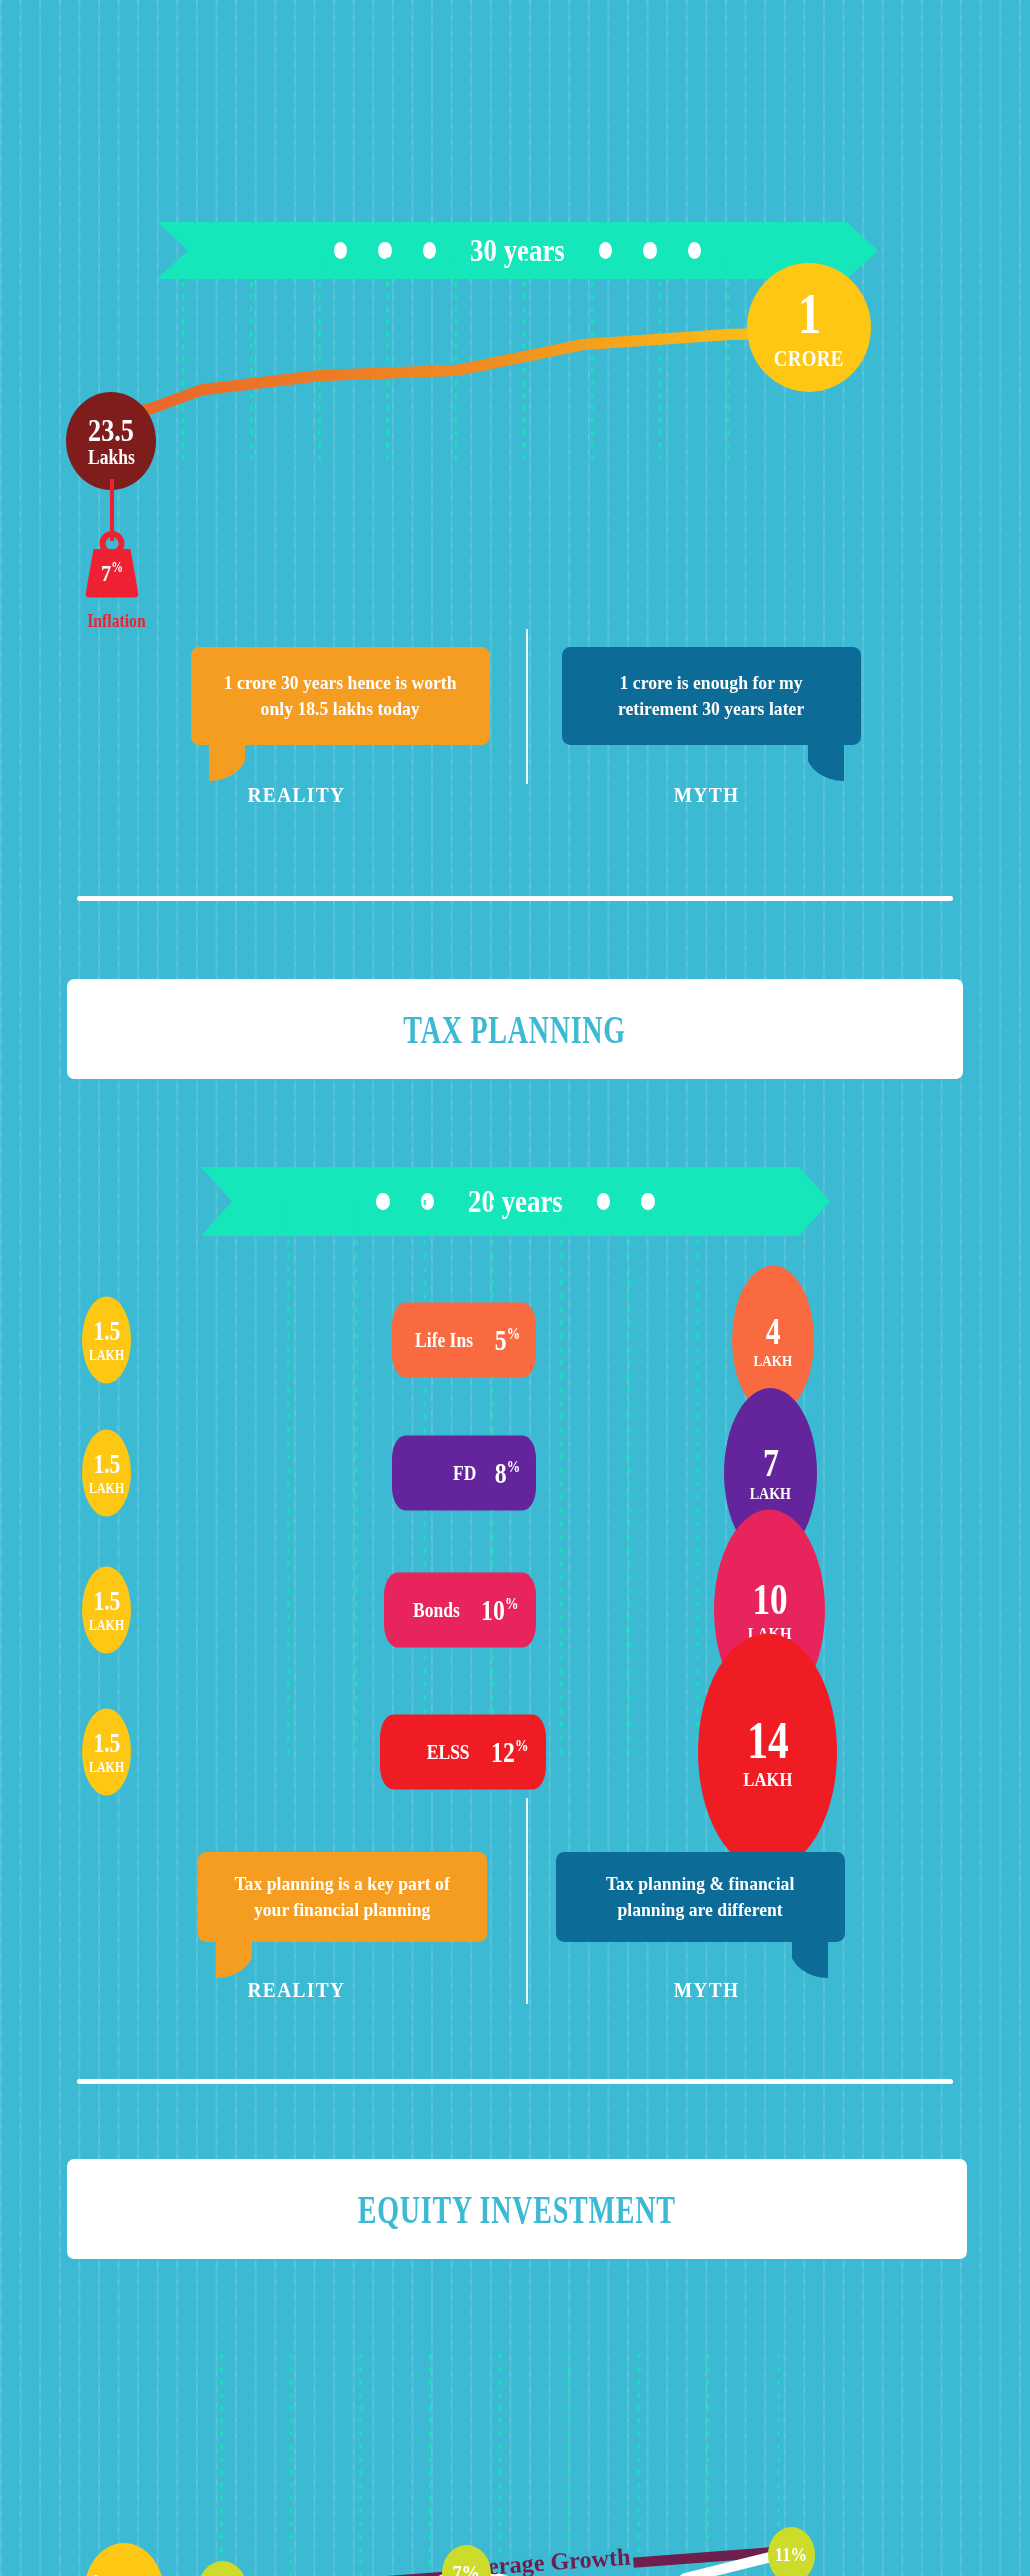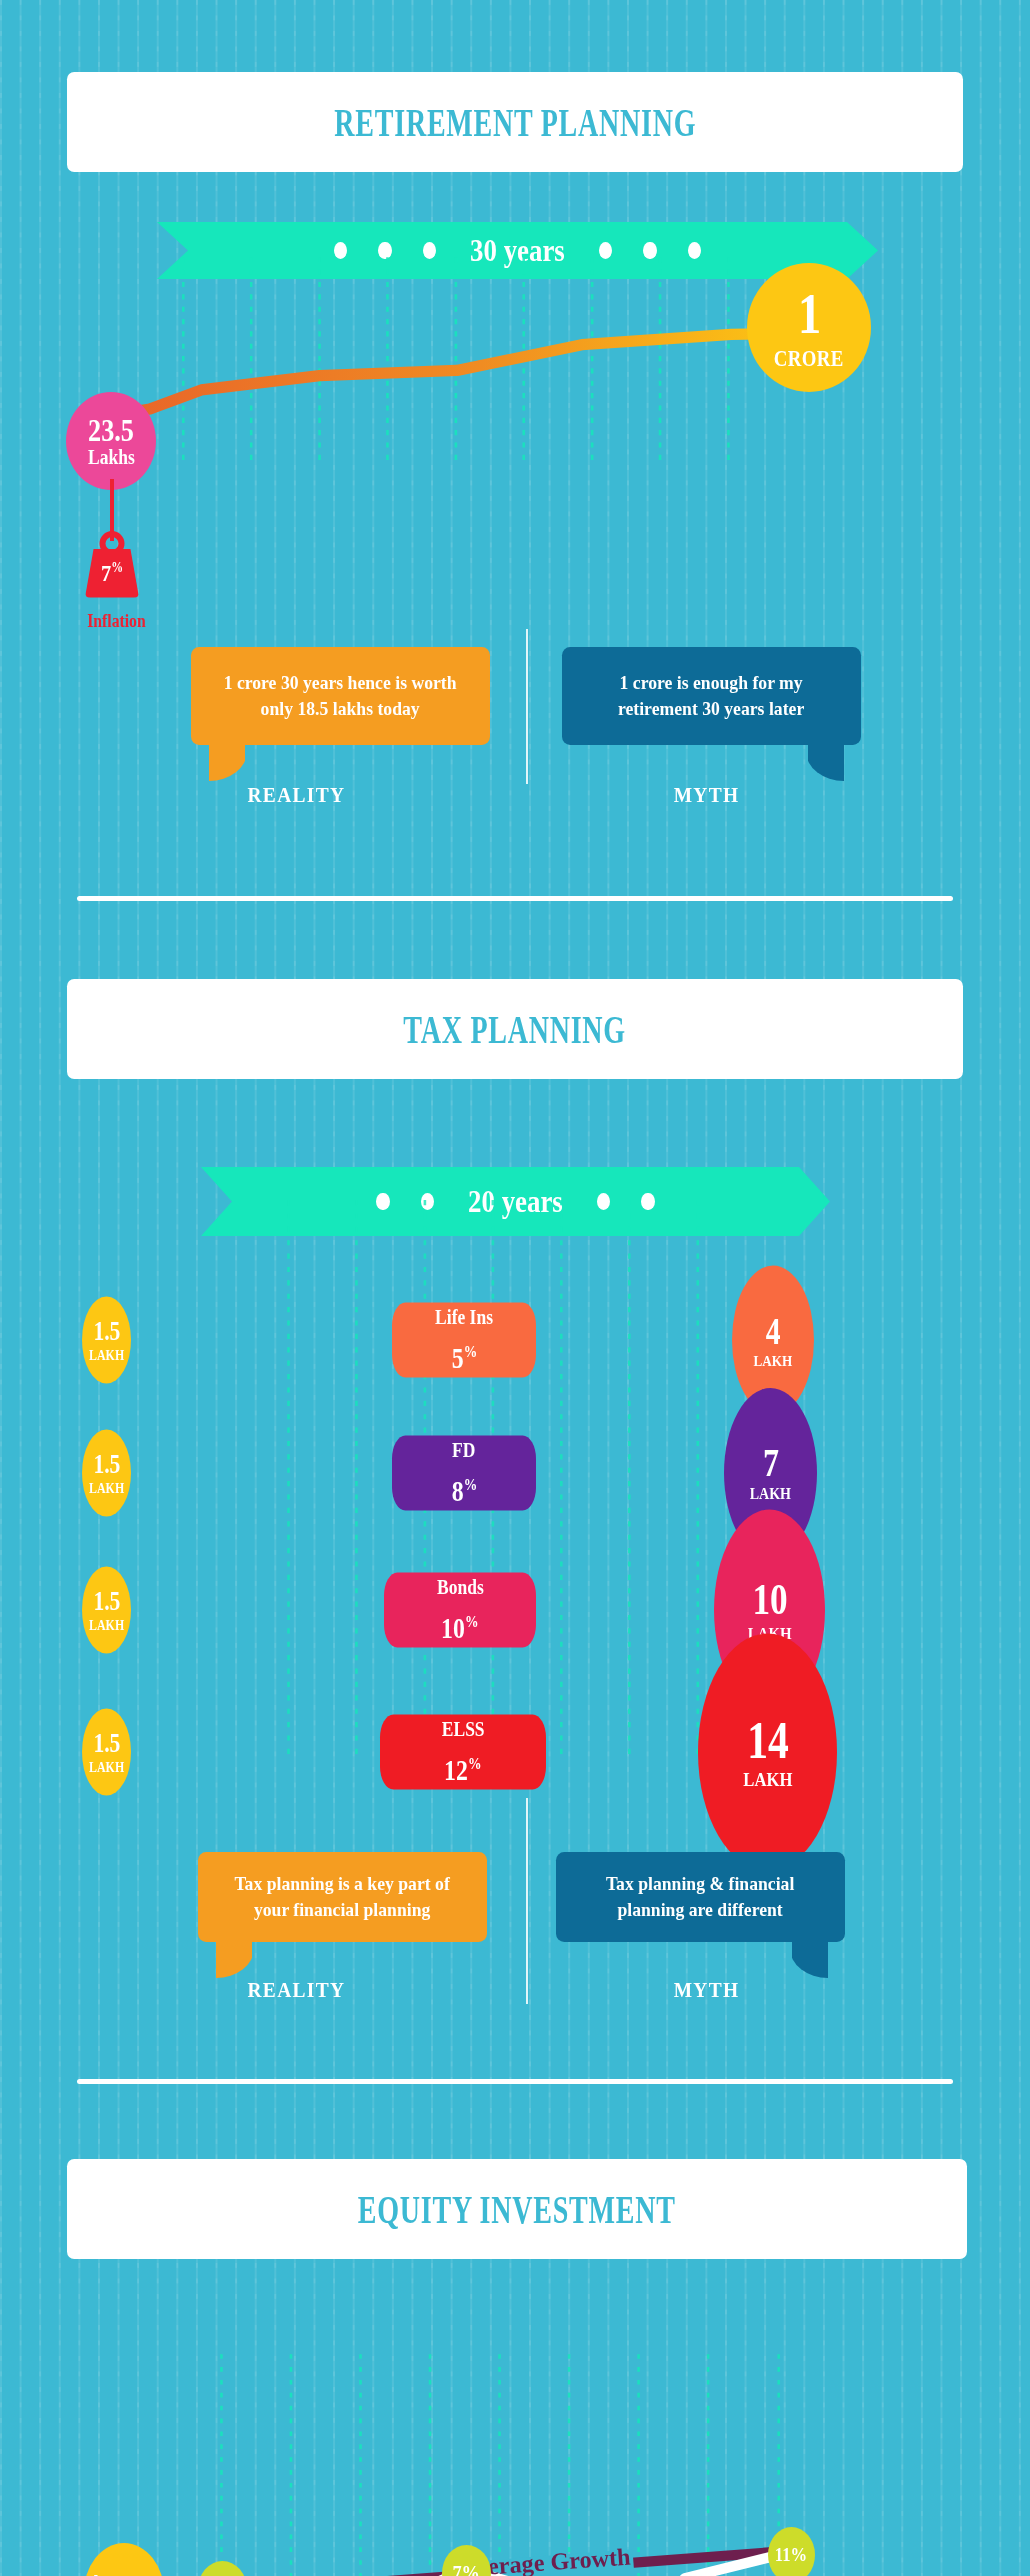--- a/index.html
+++ b/index.html
@@ -116,22 +116,22 @@
   .tax-left{
     position:absolute;top:50%;transform:translateY(-50%);
     width:49px;height:87px;border-radius:50%;background:#fdc713;
     display:flex;flex-direction:column;align-items:center;justify-content:center;color:#fff;line-height:1;
   }
   .tax-left .v{font-weight:bold;font-size:27px;transform:scaleX(.8);}
   .tax-left .u{font-weight:bold;font-size:14px;margin-top:3.1px;transform:scaleX(.85);}
   .tax-pill{
     position:absolute;top:50%;transform:translateY(-50%);
     height:75px;border-radius:13.4px/23px;
-    display:flex;align-items:center;justify-content:center;gap:13.4px;color:#fff;
-    padding:0 13.4px;box-sizing:border-box;flex-direction:column;
+    display:flex;align-items:center;justify-content:flex-end;gap:13.4px;color:#fff;
+    padding:0 13.4px;box-sizing:border-box;
   }
   .tax-pill .nm{font-weight:bold;font-size:20.6px;transform:scaleX(.85);}
   .tax-pill .pc{font-weight:bold;font-size:29px;transform:scaleX(.82);}
   .tax-pill .pc sup{font-size:16.5px;}
   .tax-right{
     position:absolute;top:50%;transform:translateY(-50%);
     border-radius:50%;
     display:flex;flex-direction:column;align-items:center;justify-content:center;color:#fff;line-height:1;
   }
   .tax-right .v{font-weight:bold;transform:scaleX(.8);}
@@ -145,23 +145,20 @@
   }
 </style>
 </head>
 <body>
 
 <div id="bg-pattern"></div>
 <div id="bg-pattern2"></div>
 
 <div class="wrap">
 
-  <div class="title-card" style="left:67px;top:72px;width:896px;height:100px;">
-    <span>RETIREMENT PLANNING</span>
-  </div>
 
   <div class="ribbon r-both" style="left:157px;top:191px;width:721px;height:57px;">
     <div class="shape"></div>
     <div class="ribbon-inner">
       <span class="rdot"></span>
       <span class="rdot"></span>
       <span class="rdot"></span>
       <span class="ribbon-label">30 years</span>
       <span class="rdot"></span>
       <span class="rdot"></span>
@@ -206,21 +203,21 @@
       <line x1="1415" y1="20" x2="1415" y2="420"></line>
     </g>
     <polyline points="170,335 290,315 390,278 620,250 887,240 1130,190 1420,170 1560,168" fill="none" stroke="url(#gradRet)" stroke-width="22" stroke-linejoin="round" stroke-linecap="round"></polyline>
   </svg>
 
   <div class="circle" style="left:747px;top:263px;width:124px;height:129px;background:#fdc713;">
     <span class="crore-num">1</span>
     <span class="crore-sub">CRORE</span>
   </div>
 
-  <div class="circle" style="left:66px;top:392px;width:90px;height:98px;background:#ec4899;">
+  <div class="circle" style="left:66px;top:392px;width:90px;height:98px;background:#7f1d1d;">
     <span class="lakhs-num">23.5</span>
     <span class="lakhs-sub">Lakhs</span>
   </div>
 
   <div class="string" style="left:110px;top:479px;height:62px;"></div>
 
   <div class="weight" style="left:85px;top:531px;width:54px;height:72px;">
     <div class="ring"></div>
     <div class="body">
       <span><b>7</b><sup>%</sup></span>

